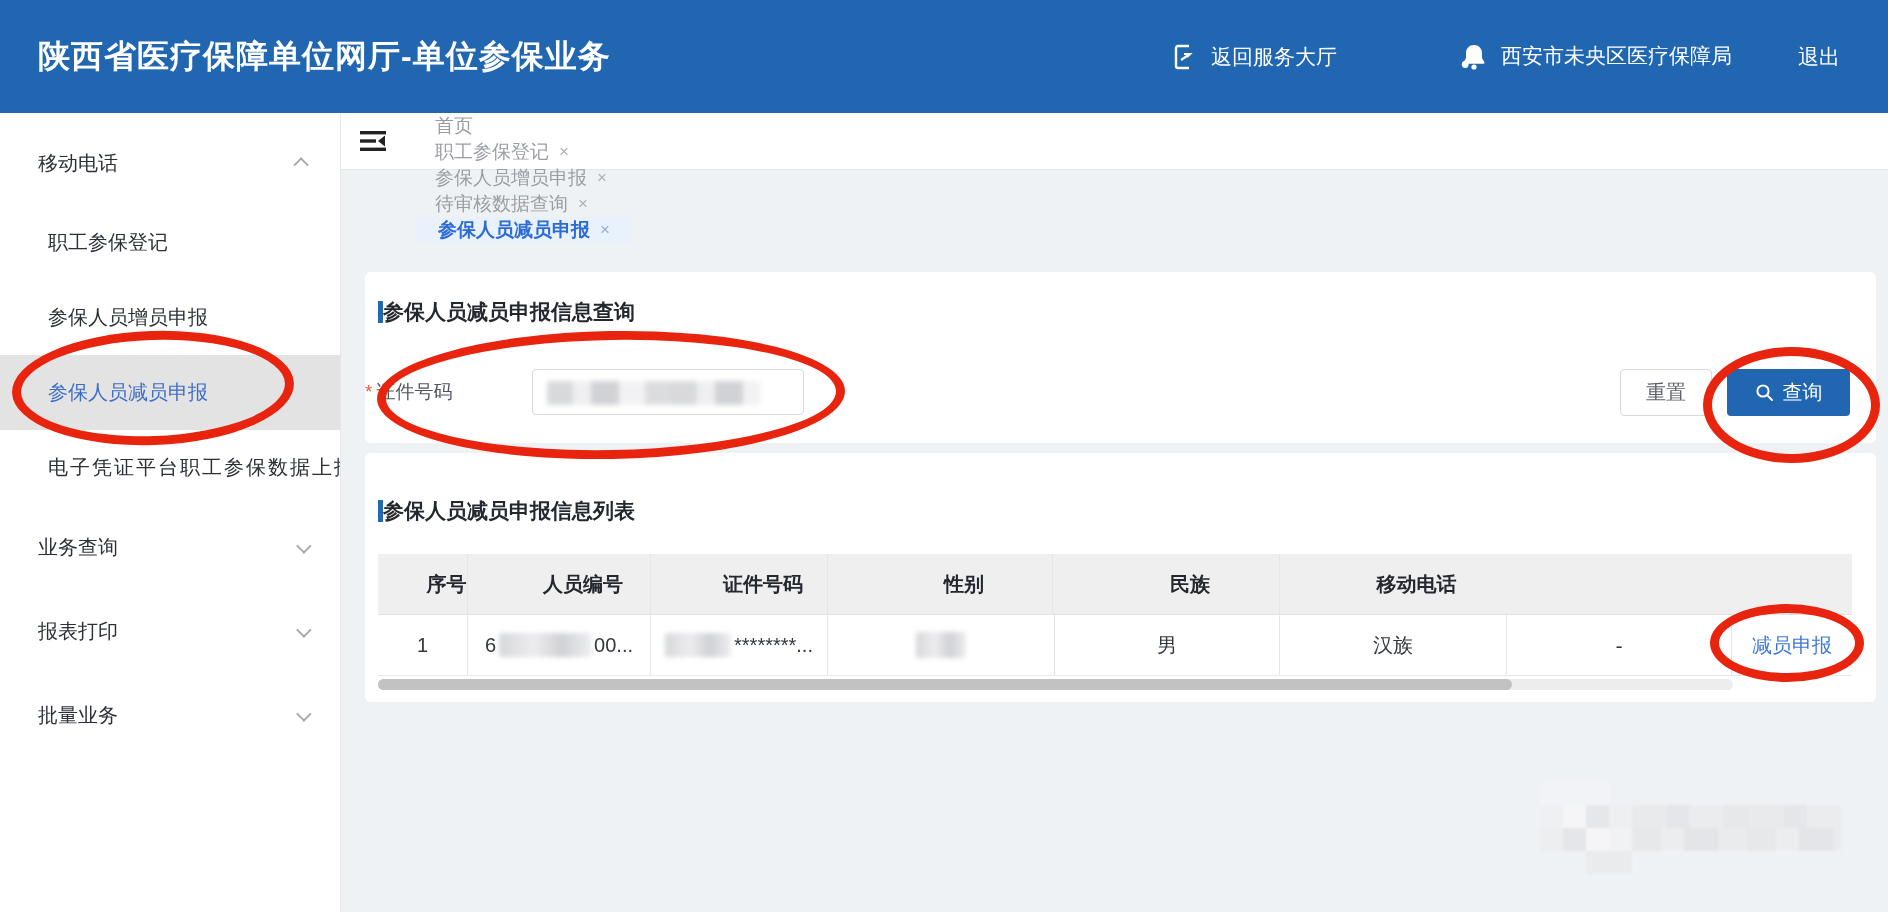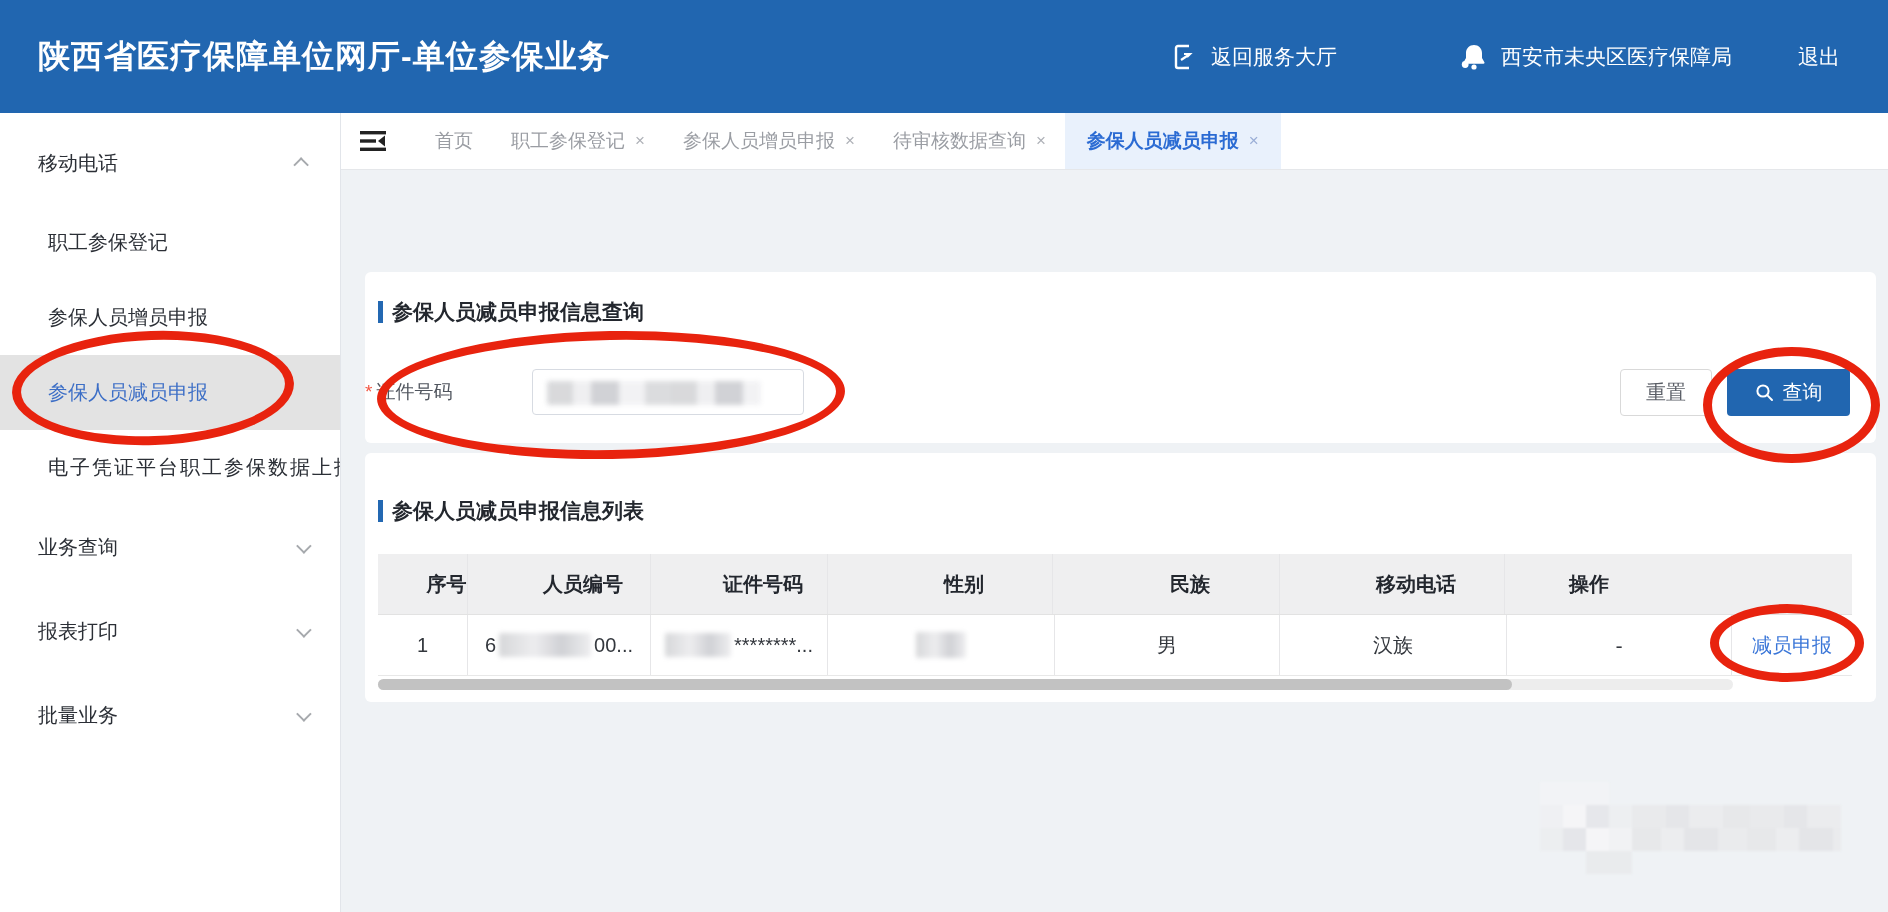--- a/index.html
+++ b/index.html
@@ -5,21 +5,21 @@
   html,body{margin:0;padding:0;}
   body{width:1888px;height:912px;position:relative;overflow:hidden;
        font-family:"Liberation Sans","DejaVu Sans",sans-serif;background:#eff2f5;}
   #app{position:absolute;inset:0;}
 
   
   .header{position:absolute;left:0;top:0;width:1888px;height:113px;background:#2166b0;color:#fff;z-index:3;}
   .header-title{position:absolute;left:38px;top:50%;transform:translateY(-50%);
                 font-size:32px;font-weight:bold;letter-spacing:1px;white-space:nowrap;}
   .header-right{position:absolute;right:48px;top:0;height:113px;display:flex;align-items:center;font-size:21px;}
-  .hgroup{display:flex;align-items:center;gap:12px;cursor:pointer;white-space:nowrap;}
+  .hgroup{display:flex;align-items:flex-start;gap:12px;cursor:pointer;white-space:nowrap;}
   .gap1{margin-right:122px;}
   .gap2{margin-right:66px;}
   .hicon{display:inline-flex;}
 
   
   .sidebar{position:absolute;left:0;top:113px;width:341px;height:799px;background:#fff;
            border-right:1px solid #e2e5ea;box-sizing:border-box;z-index:2;padding-top:8px;}
   .menu-group{height:84px;display:flex;align-items:center;justify-content:space-between;
               padding:0 32px 0 38px;font-size:20px;color:#2b2f36;cursor:pointer;}
   .menu-sub{height:75px;display:flex;align-items:center;padding-left:48px;
@@ -27,31 +27,31 @@
   .menu-sub.active{background:#e3e3e3;color:#3c6ec6;}
   .menu-sub.clip{letter-spacing:2px;}
   .chev{display:inline-block;width:9px;height:9px;border-right:2px solid #a6a9ad;border-bottom:2px solid #a6a9ad;}
   .chev.up{transform:rotate(-135deg) translateY(-2px);}
   .chev.down{transform:rotate(45deg) translateY(-2px);}
 
   
   .tabbar{position:absolute;left:341px;top:113px;width:1547px;height:57px;background:#fff;
           border-bottom:1px solid #e5e7ea;box-sizing:border-box;display:flex;align-items:center;z-index:2;}
   .fold{margin-left:17px;display:inline-flex;cursor:pointer;}
-  .tabs{display:flex;height:100%;margin-left:28px;}
+  .tabs{display:flex;height:100%;margin-left:28px;flex-direction:column;}
   .tab{display:flex;align-items:center;padding:0 19px;height:100%;font-size:19px;color:#9a9da3;cursor:pointer;white-space:nowrap;}
   .tab .x{margin-left:10px;font-size:17px;color:#aeb1b7;}
   .tab.active{background:#e9f1fc;color:#2b6bd3;font-weight:bold;padding:0 22px;}
   .tab.active .x{color:#9aaed6;font-weight:normal;}
 
   
   .card{position:absolute;background:#fff;border-radius:6px;z-index:1;}
   .card1{left:365px;top:272px;width:1511px;height:171px;}
   .card2{left:365px;top:453px;width:1511px;height:249px;}
-  .sec-head{position:absolute;left:13px;top:26px;display:flex;align-items:center;gap:9px;}
+  .sec-head{position:absolute;left:13px;top:26px;display:flex;align-items:center;}
   .sec-bar{width:5px;height:22px;background:#2368b2;}
   .sec-title{font-size:21px;font-weight:bold;color:#23272e;white-space:nowrap;}
 
   
   .form-label{position:absolute;left:0;top:97px;width:160px;height:46px;line-height:46px;
               font-size:19px;color:#50555e;white-space:nowrap;}
   .req{color:#f25643;margin-right:4px;}
   .form-input{position:absolute;left:167px;top:97px;width:272px;height:46px;background:#fff;
               border:1px solid #d7dbe2;border-radius:4px;box-sizing:border-box;cursor:text;}
   .input-redact{position:absolute;left:14px;top:11px;width:214px;height:24px;border-radius:2px;
@@ -235,21 +235,20 @@
       <span class="sec-title">参保人员减员申报信息列表</span>
     </div>
     <div class="table">
       <div class="tr head">
         <div class="td c0">序号</div>
         <div class="td c1">人员编号</div>
         <div class="td c2">证件号码</div>
         <div class="td c4">性别</div>
         <div class="td c5">民族</div>
         <div class="td c6">移动电话</div>
-        <div class="td c7">操作</div>
       </div>
       <div class="tr row">
         <div class="td c0">1</div>
         <div class="td c1">
           <span>6</span>
           <span class="redact rd-person"></span>
           <span>00...</span>
         </div>
         <div class="td c2">
           <span class="redact rd-id"></span>

